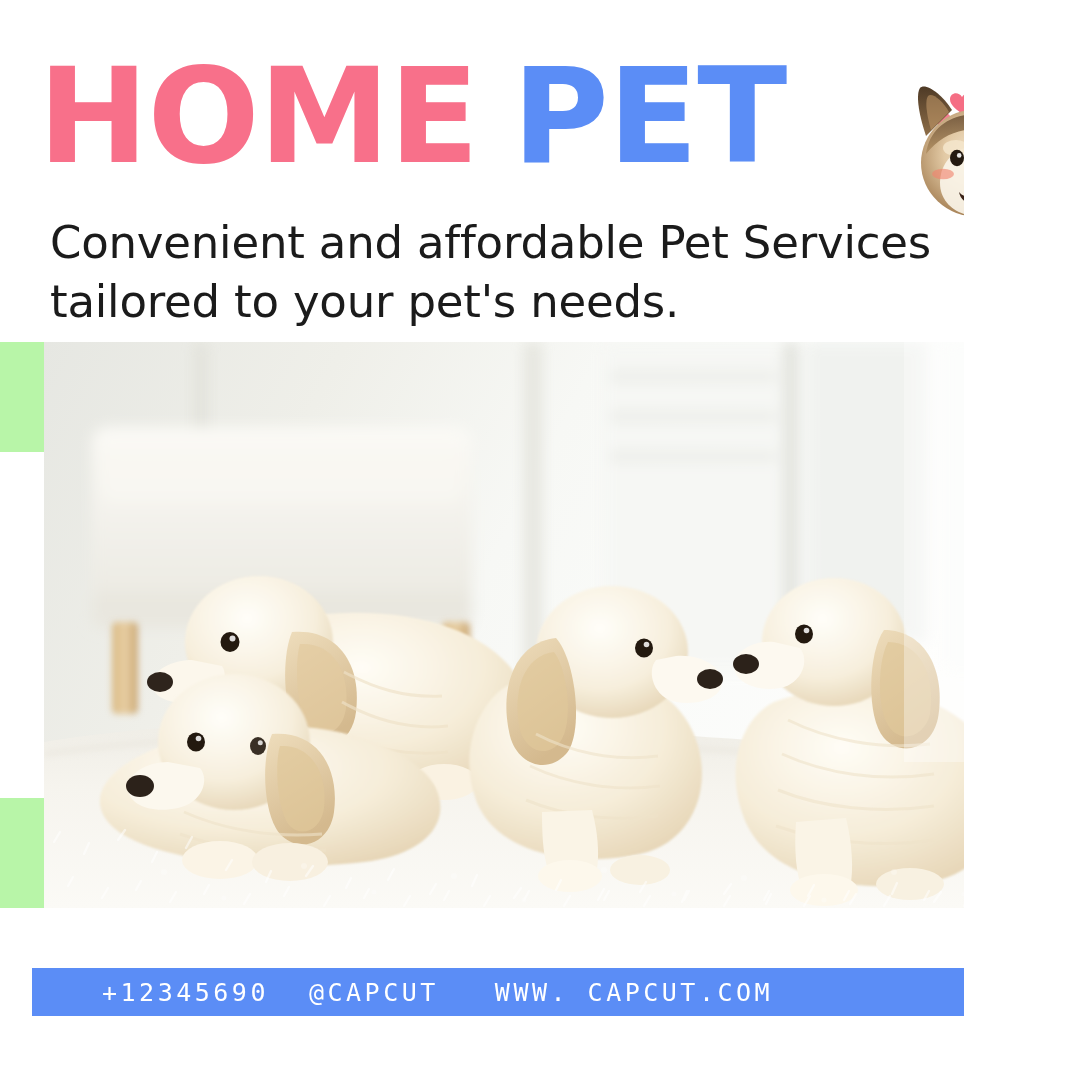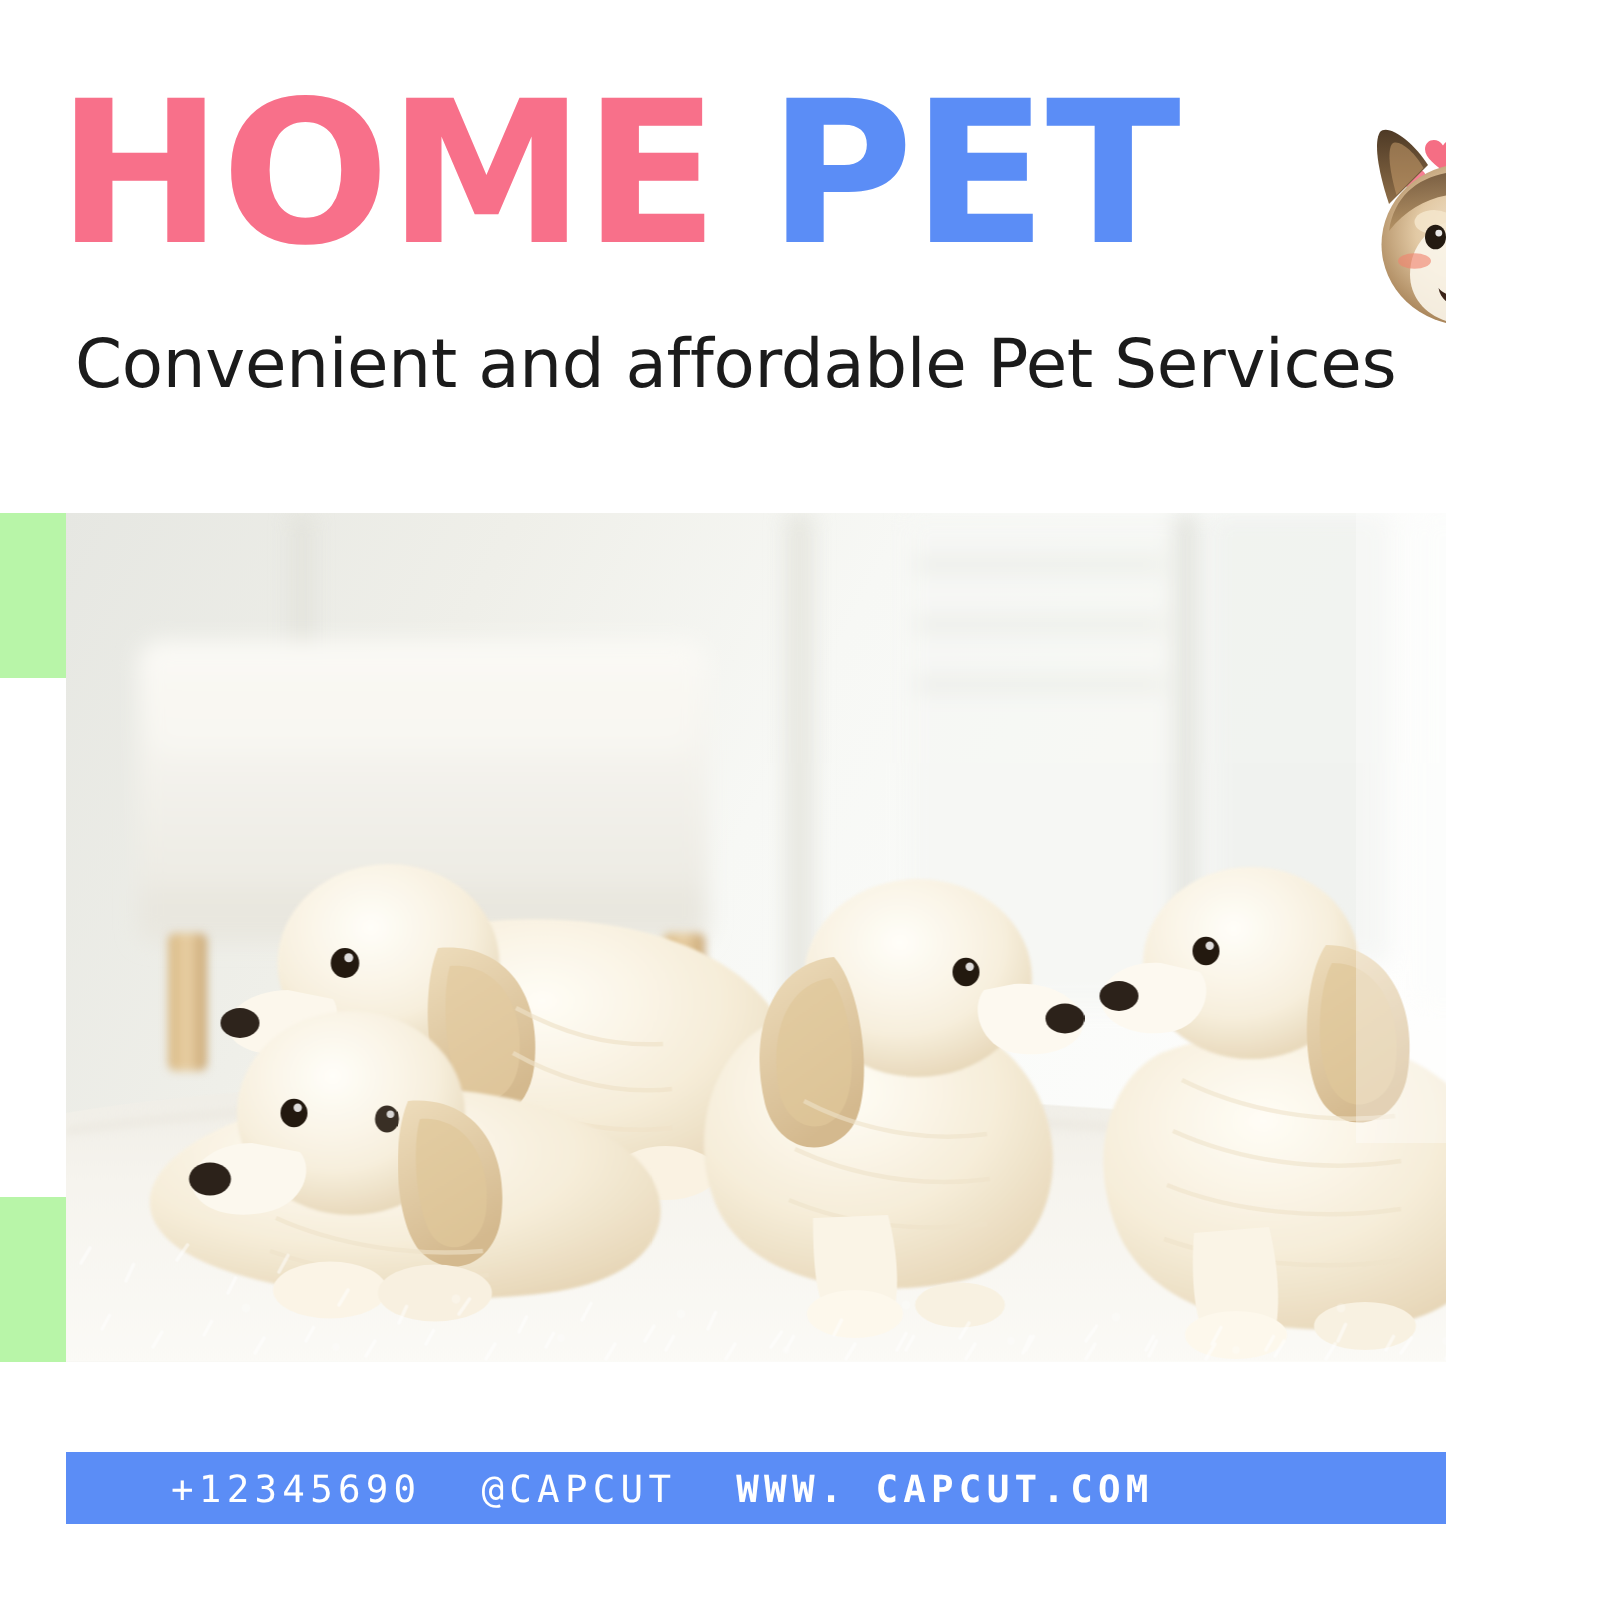--- a/index.html
+++ b/index.html
@@ -82,38 +82,38 @@
     width: 993px;
     height: 566px;
     overflow: hidden;
     background: #f2f2ee;
   }
   .photo-frame svg { display: block; width: 100%; height: 100%; }
 
   
   .footer-bar {
     position: absolute;
-    left: 44px;
+    left: 32px;
     top: 968px;
     width: 993px;
     height: 48px;
     background: #5B8DF6;
     display: flex;
     align-items: center;
   }
   .footer-item {
     font-family: "DejaVu Sans Mono", monospace;
     font-size: 25px;
     color: #ffffff;
     letter-spacing: 3.5px;
     white-space: nowrap;
   }
   .footer-phone   { margin-left: 70px; }
   .footer-handle  { margin-left: 40px; }
-  .footer-website { margin-left: 40px; font-weight: bold; }
+  .footer-website { margin-left: 56px; }
 </style>
 </head>
 <body>
 
 <div id="poster">
 
   <div class="headline">
     <span class="headline-word word-home">HOME</span>
     <span class="headline-word word-pet">PET</span>
   </div>
@@ -168,20 +168,21 @@
       <ellipse cx="84.5" cy="125" rx="3.6" ry="2.4" fill="#5a4a40" opacity="0.65"></ellipse>
 
       <path d="M69 142 C76,151 100,151 107,142 C104,160 72,160 69,142 Z" fill="#3B2318"></path>
       <path d="M76 150 C82,147 94,147 100,150 C100,161 92,166 88,166 C84,166 76,161 76,150 Z" fill="#D9516F"></path>
       <path d="M82 152 C86,151 90,151 94,152 C94,159 91,162 88,162 C85,162 82,159 82,152 Z" fill="#E8798F" opacity="0.75"></path>
     </svg>
   </div>
 
   <div class="subtitle">
     <span class="subtitle-line">Convenient and affordable Pet Services</span>
+    <span class="subtitle-line">tailored to your pet's needs.</span>
   </div>
 
   <div class="accent accent-tl"></div>
   <div class="accent accent-bl"></div>
   <div class="accent accent-tr"></div>
   <div class="accent accent-br"></div>
 
   <div class="photo-frame">
     <svg viewBox="0 0 993 566" xmlns="http://www.w3.org/2000/svg" preserveAspectRatio="xMidYMid slice">
       <defs>

